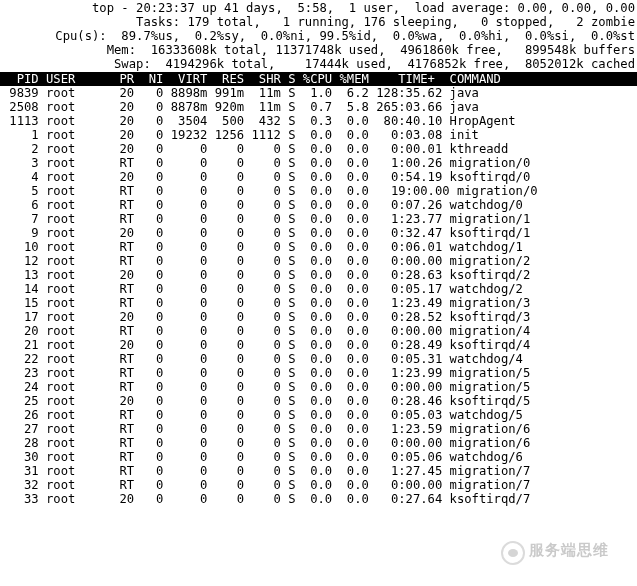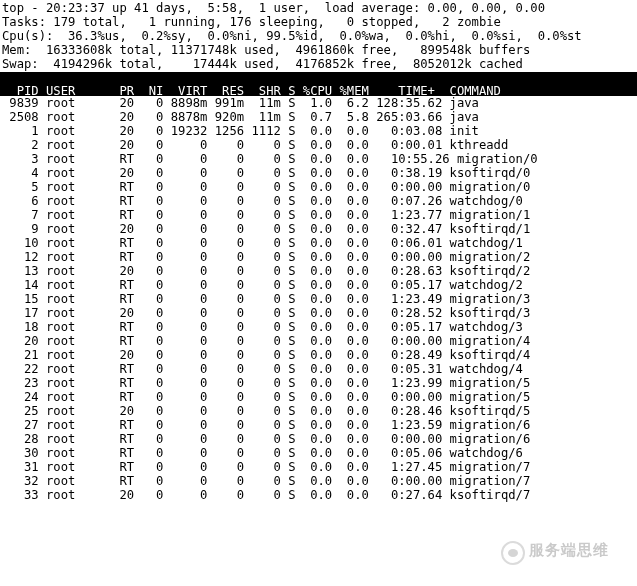--- a/index.html
+++ b/index.html
@@ -21,28 +21,29 @@
     box-sizing: border-box;
     padding: 1px 0 0 0;
   }
   .summary {
     padding: 0 2px;
   }
   .sumline {
     white-space: pre;
     height: 14px;
     line-height: 14px;
+    text-align: right;
   }
   .colhead {
     white-space: pre;
     background: #000000;
     color: #ffffff;
     height: 14px;
     line-height: 14px;
-    padding: 12px 2px;
+    padding: 0 2px;
     margin-top: 1px;
     width: 100%;
     box-sizing: border-box;
   }
   .proc-list {
     padding: 0 2px;
   }
   .prow {
     white-space: pre;
     height: 14px;
@@ -92,51 +93,52 @@
   }
 </style>
 </head>
 <body>
 
 <div id="terminal">
 
   <div class="summary">
     <div class="sumline">top - 20:23:37 up 41 days,  5:58,  1 user,  load average: 0.00, 0.00, 0.00</div>
     <div class="sumline">Tasks: 179 total,   1 running, 176 sleeping,   0 stopped,   2 zombie</div>
-    <div class="sumline">Cpu(s):  36.3%us,  0.2%sy,  0.0%ni, 99.5%id,  0.0%wa,  0.0%hi,  0.0%si,  0.0%st</div>
+    <div class="sumline">Cpu(s):  89.7%us,  0.2%sy,  0.0%ni, 99.5%id,  0.0%wa,  0.0%hi,  0.0%si,  0.0%st</div>
     <div class="sumline">Mem:  16333608k total, 11371748k used,  4961860k free,   899548k buffers</div>
     <div class="sumline">Swap:  4194296k total,    17444k used,  4176852k free,  8052012k cached</div>
   </div>
 
   <div class="colhead">  PID USER      PR  NI  VIRT  RES  SHR S %CPU %MEM    TIME+  COMMAND</div>
 
   <div class="proc-list" id="proc-list">
       <div class="prow"> 9839 root      20   0 8898m 991m  11m S  1.0  6.2 128:35.62 java</div>
       <div class="prow"> 2508 root      20   0 8878m 920m  11m S  0.7  5.8 265:03.66 java</div>
+      <div class="prow"> 1113 root      20   0  3504  500  432 S  0.3  0.0  80:40.10 HropAgent</div>
       <div class="prow">    1 root      20   0 19232 1256 1112 S  0.0  0.0   0:03.08 init</div>
       <div class="prow">    2 root      20   0     0    0    0 S  0.0  0.0   0:00.01 kthreadd</div>
-      <div class="prow">    3 root      RT   0     0    0    0 S  0.0  0.0   10:55.26 migration/0</div>
-      <div class="prow">    4 root      20   0     0    0    0 S  0.0  0.0   0:38.19 ksoftirqd/0</div>
-      <div class="prow">    5 root      RT   0     0    0    0 S  0.0  0.0   0:00.00 migration/0</div>
+      <div class="prow">    3 root      RT   0     0    0    0 S  0.0  0.0   1:00.26 migration/0</div>
+      <div class="prow">    4 root      20   0     0    0    0 S  0.0  0.0   0:54.19 ksoftirqd/0</div>
+      <div class="prow">    5 root      RT   0     0    0    0 S  0.0  0.0   19:00.00 migration/0</div>
       <div class="prow">    6 root      RT   0     0    0    0 S  0.0  0.0   0:07.26 watchdog/0</div>
       <div class="prow">    7 root      RT   0     0    0    0 S  0.0  0.0   1:23.77 migration/1</div>
       <div class="prow">    9 root      20   0     0    0    0 S  0.0  0.0   0:32.47 ksoftirqd/1</div>
       <div class="prow">   10 root      RT   0     0    0    0 S  0.0  0.0   0:06.01 watchdog/1</div>
       <div class="prow">   12 root      RT   0     0    0    0 S  0.0  0.0   0:00.00 migration/2</div>
       <div class="prow">   13 root      20   0     0    0    0 S  0.0  0.0   0:28.63 ksoftirqd/2</div>
       <div class="prow">   14 root      RT   0     0    0    0 S  0.0  0.0   0:05.17 watchdog/2</div>
       <div class="prow">   15 root      RT   0     0    0    0 S  0.0  0.0   1:23.49 migration/3</div>
       <div class="prow">   17 root      20   0     0    0    0 S  0.0  0.0   0:28.52 ksoftirqd/3</div>
-      <div class="prow">   18 root      RT   0     0    0    0 S  0.0  0.0   0:05.17 watchdog/3</div>
       <div class="prow">   20 root      RT   0     0    0    0 S  0.0  0.0   0:00.00 migration/4</div>
       <div class="prow">   21 root      20   0     0    0    0 S  0.0  0.0   0:28.49 ksoftirqd/4</div>
       <div class="prow">   22 root      RT   0     0    0    0 S  0.0  0.0   0:05.31 watchdog/4</div>
       <div class="prow">   23 root      RT   0     0    0    0 S  0.0  0.0   1:23.99 migration/5</div>
       <div class="prow">   24 root      RT   0     0    0    0 S  0.0  0.0   0:00.00 migration/5</div>
       <div class="prow">   25 root      20   0     0    0    0 S  0.0  0.0   0:28.46 ksoftirqd/5</div>
+      <div class="prow">   26 root      RT   0     0    0    0 S  0.0  0.0   0:05.03 watchdog/5</div>
       <div class="prow">   27 root      RT   0     0    0    0 S  0.0  0.0   1:23.59 migration/6</div>
       <div class="prow">   28 root      RT   0     0    0    0 S  0.0  0.0   0:00.00 migration/6</div>
       <div class="prow">   30 root      RT   0     0    0    0 S  0.0  0.0   0:05.06 watchdog/6</div>
       <div class="prow">   31 root      RT   0     0    0    0 S  0.0  0.0   1:27.45 migration/7</div>
       <div class="prow">   32 root      RT   0     0    0    0 S  0.0  0.0   0:00.00 migration/7</div>
       <div class="prow">   33 root      20   0     0    0    0 S  0.0  0.0   0:27.64 ksoftirqd/7</div>
     </div>
 
   <div id="watermark">
     <span class="wm-logo"></span>

